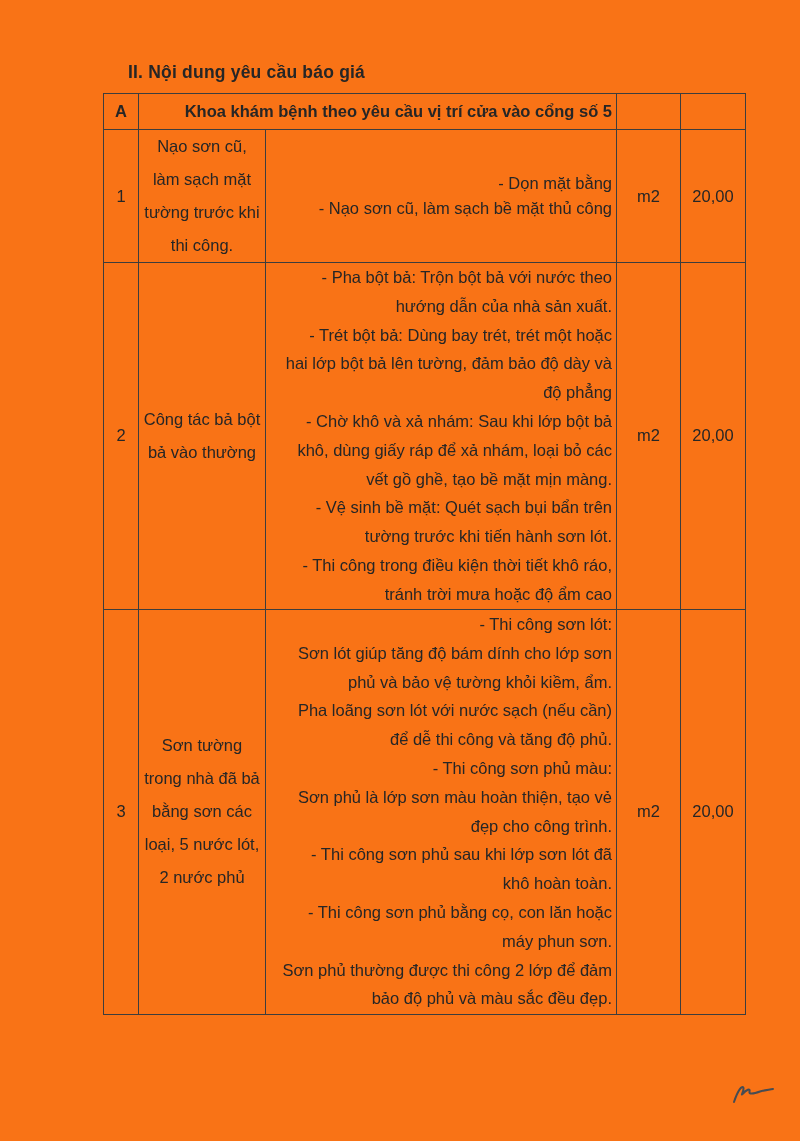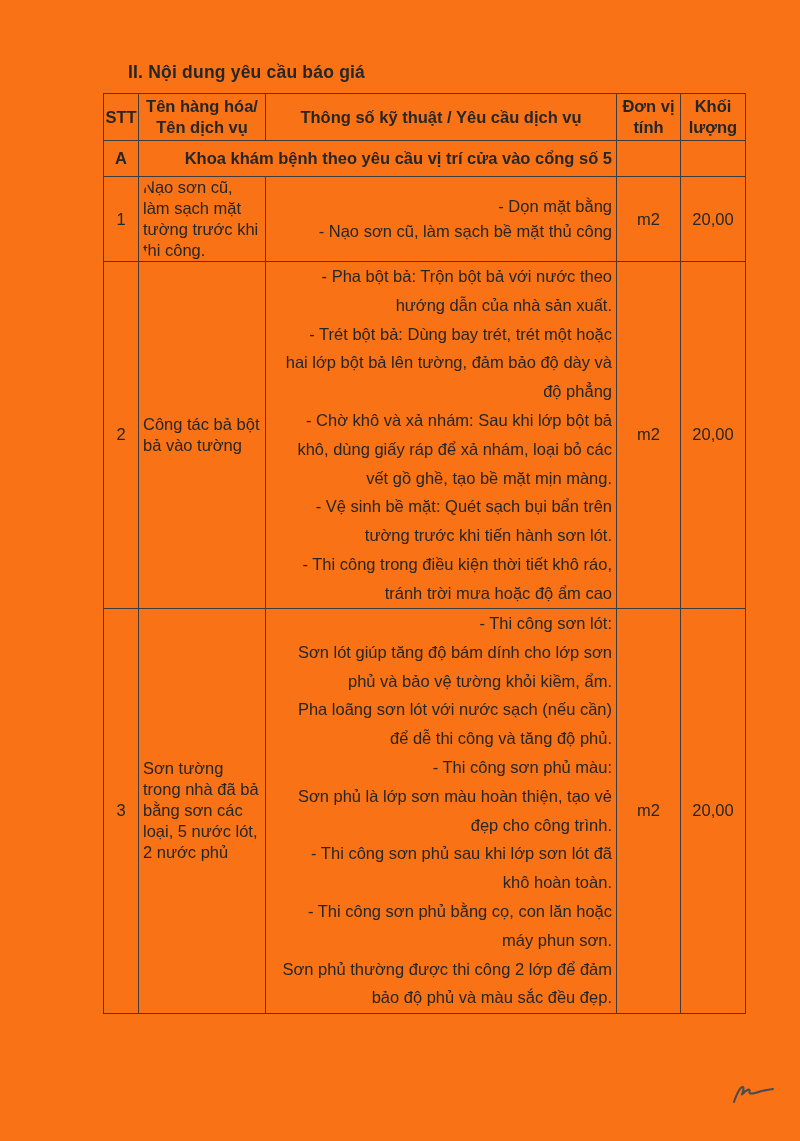--- a/index.html
+++ b/index.html
@@ -46,22 +46,22 @@
     padding: 2px 1px;
   }
   .r-head { height: 46px; }
   .r-sec  { height: 36px; }
   .r-1    { height: 77px; }
   .r-2    { height: 346px; }
   .r-3    { height: 405px; }
   .cell-center { text-align: center; }
   .cell-name {
     font-size: 16px;
-    line-height: 21px;
-    text-align: left;
+    line-height: 33px;
+    text-align: center;
     padding-left: 6px;
     padding-right: 2px;
     border-radius: 26px;
   }
   .cell-spec {
     white-space: pre-line;
     text-align: right;
     line-height: 28.8px;
     padding-left: 8px;
     padding-right: 4px;
@@ -89,47 +89,40 @@
   <table class="quote-table">
     <colgroup>
       <col style="width:35px">
       <col style="width:127px">
       <col style="width:351px">
       <col style="width:64px">
       <col style="width:65px">
     </colgroup>
 
     <tbody>
-        <tr class="r-head">
-      <th>STT</th>
-      <th>Tên hàng hóa/ Tên dịch vụ</th>
-      <th>Thông số kỹ thuật / Yêu cầu dịch vụ</th>
-      <th>Đơn vị tính</th>
-      <th>Khối lượng</th>
-    </tr>
 
     <tr class="r-sec">
       <td class="cell-center" style="font-weight:bold">A</td>
       <td class="cell-section-label" colspan="2">Khoa khám bệnh theo yêu cầu vị trí cửa vào cổng số 5</td>
       <td></td>
       <td></td>
     </tr>
 
     <tr class="r-1">
       <td class="cell-center">1</td>
       <td class="cell-name">Nạo sơn cũ, làm sạch mặt tường trước khi thi công.</td>
       <td class="cell-spec">- Dọn mặt bằng
 - Nạo sơn cũ, làm sạch bề mặt thủ công</td>
       <td class="cell-center">m2</td>
       <td class="cell-center">20,00</td>
     </tr>
 
     <tr class="r-2">
       <td class="cell-center">2</td>
-      <td class="cell-name">Công tác bả bột bả vào tường</td>
+      <td class="cell-name">Công tác bả bột bả vào thường</td>
       <td class="cell-spec">- Pha bột bả: Trộn bột bả với nước theo
 hướng dẫn của nhà sản xuất.
 - Trét bột bả: Dùng bay trét, trét một hoặc
 hai lớp bột bả lên tường, đảm bảo độ dày và
 độ phẳng
 - Chờ khô và xả nhám: Sau khi lớp bột bả
 khô, dùng giấy ráp để xả nhám, loại bỏ các
 vết gồ ghề, tạo bề mặt mịn màng.
 - Vệ sinh bề mặt: Quét sạch bụi bẩn trên
 tường trước khi tiến hành sơn lót.

